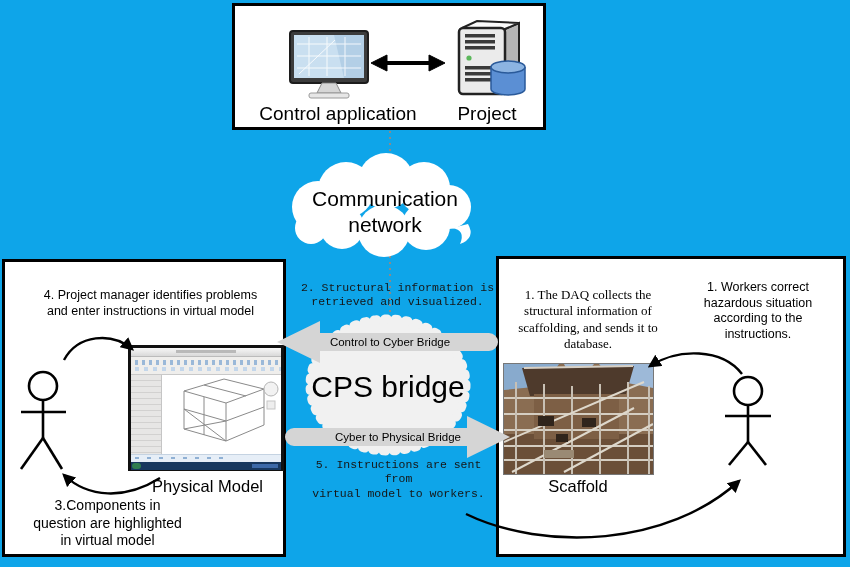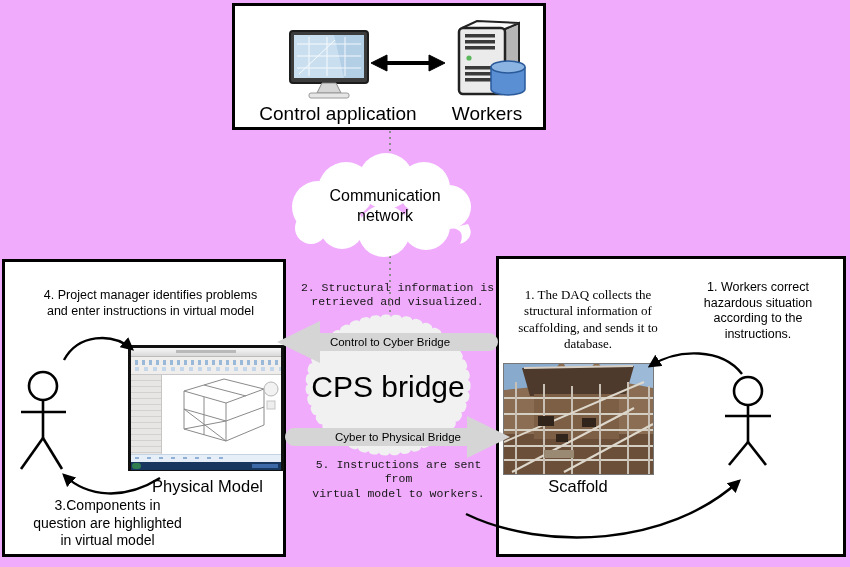--- a/index.html
+++ b/index.html
@@ -1,16 +1,16 @@
 <!DOCTYPE html>
 <html><head>
 <meta charset="utf-8">
 <style>
   html,body{margin:0;padding:0;background:#000;}
-  #stage{position:relative;width:850px;height:567px;background:#f0abfc;overflow:hidden;
+  #stage{position:relative;width:850px;height:567px;background:#0ea5e9;overflow:hidden;
          font-family:"Liberation Sans", sans-serif;color:#000;}
   .box{position:absolute;background:#fff;border:3px solid #000;box-sizing:border-box;}
   .txt{position:absolute;white-space:pre-line;line-height:1.25;}
   .center{text-align:center;}
   .serif{font-family:"Liberation Serif", serif;text-align:center;}
   .hidden-step{color:#161616;font-size:11.5px;font-family:Liberation Mono, monospace;}
   .arrow-label{font-size:11.5px;font-weight:400;color:#000;}
   .biglabel{font-size:16.5px;}
   svg{display:block;}
   .overlay{position:absolute;left:0;top:0;z-index:6;pointer-events:none;}
@@ -82,21 +82,21 @@
           <rect x="8" y="59" width="30" height="3.5"></rect>
         </g>
         <circle cx="12" cy="39" r="2.6" fill="#5cb85c"></circle>
         <g transform="translate(34,42)">
           <path d="M0,6 V28 A17,6 0 0 0 34,28 V6" fill="#5b8fd4" stroke="#2a5a9a" stroke-width="1.5"></path>
           <ellipse cx="17" cy="6" rx="17" ry="6" fill="#8cb4e2" stroke="#2a5a9a" stroke-width="1.5"></ellipse>
         </g>
       </g>
     </svg>
     <div class="txt center toplabels" style="left:8px;top:96px;width:190px">Control application</div>
-    <div class="txt center toplabels" style="left:192px;top:96px;width:120px">Workers</div>
+    <div class="txt center toplabels" style="left:192px;top:96px;width:120px">Project</div>
   </div>
 
   <div class="box" style="left:2px;top:259px;width:284px;height:298px;z-index:2"></div>
   <div class="txt center" style="left:28px;top:288px;width:245px;font-size:12.5px;z-index:3">4. Project manager identifies problems
 and enter instructions in virtual model</div>
   <div class="rv">
     <div class="rv-title"></div>
     <div class="rv-ribbon"></div>
     <div class="rv-body">
       <div class="rv-left"></div>
@@ -232,19 +232,19 @@
     </g>
 
     <g stroke="#000" stroke-width="2.4" fill="none">
       <path d="M 64,360 C 78,334 112,332 132,349" marker-end="url(#mh)"></path>
       <path d="M 160,478 C 125,500 88,498 64,475" marker-end="url(#mh)"></path>
       <path d="M 742,374 C 722,348 678,348 650,366" marker-end="url(#mh)"></path>
       <path d="M 466,514 C 545,552 668,546 739,481" marker-end="url(#mh)"></path>
     </g>
   </svg>
 
-  <div class="txt center" style="left:305px;top:186px;width:160px;font-size:16px;z-index:7">Communication
+  <div class="txt center" style="left:305px;top:186px;width:160px;font-size:21px;z-index:7">Communication
 network</div>
   <div class="txt center" style="left:308px;top:368px;width:160px;font-size:30px;z-index:7">CPS bridge</div>
   <div class="txt center arrow-label" style="left:310px;top:335px;width:160px;z-index:7">Control to Cyber Bridge</div>
   <div class="txt center arrow-label" style="left:318px;top:430px;width:160px;z-index:7">Cyber to Physical Bridge</div>
 
 </div>
 
 </body></html>

